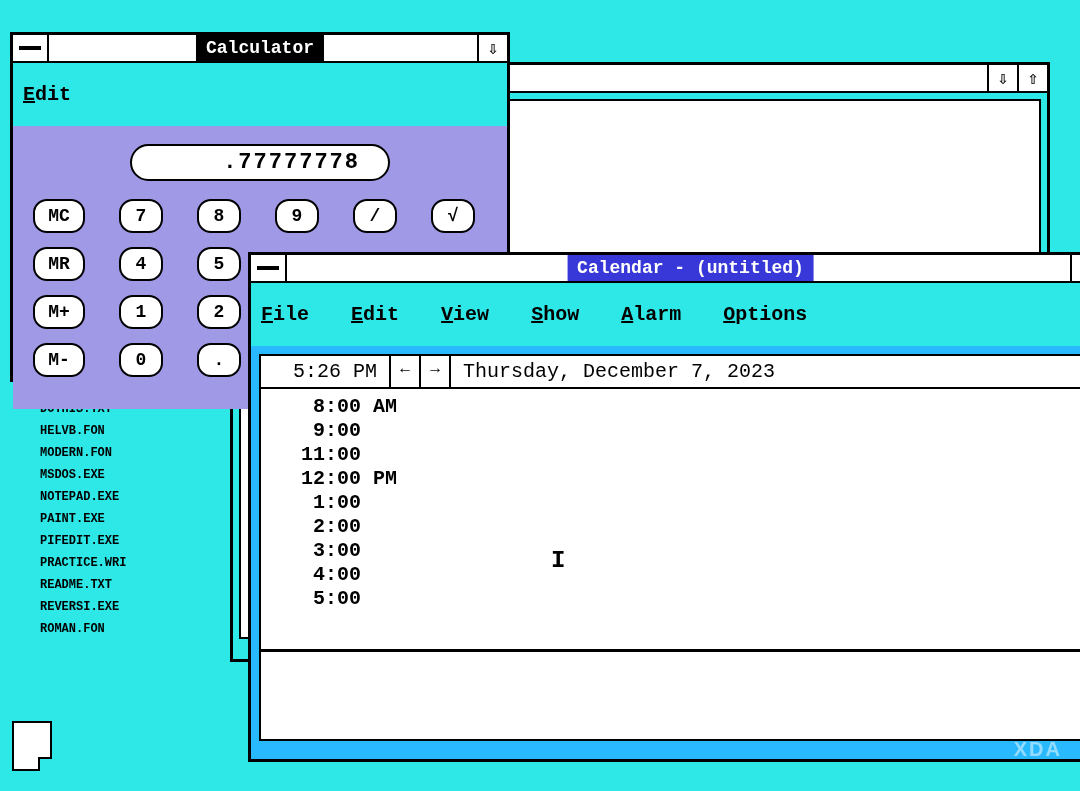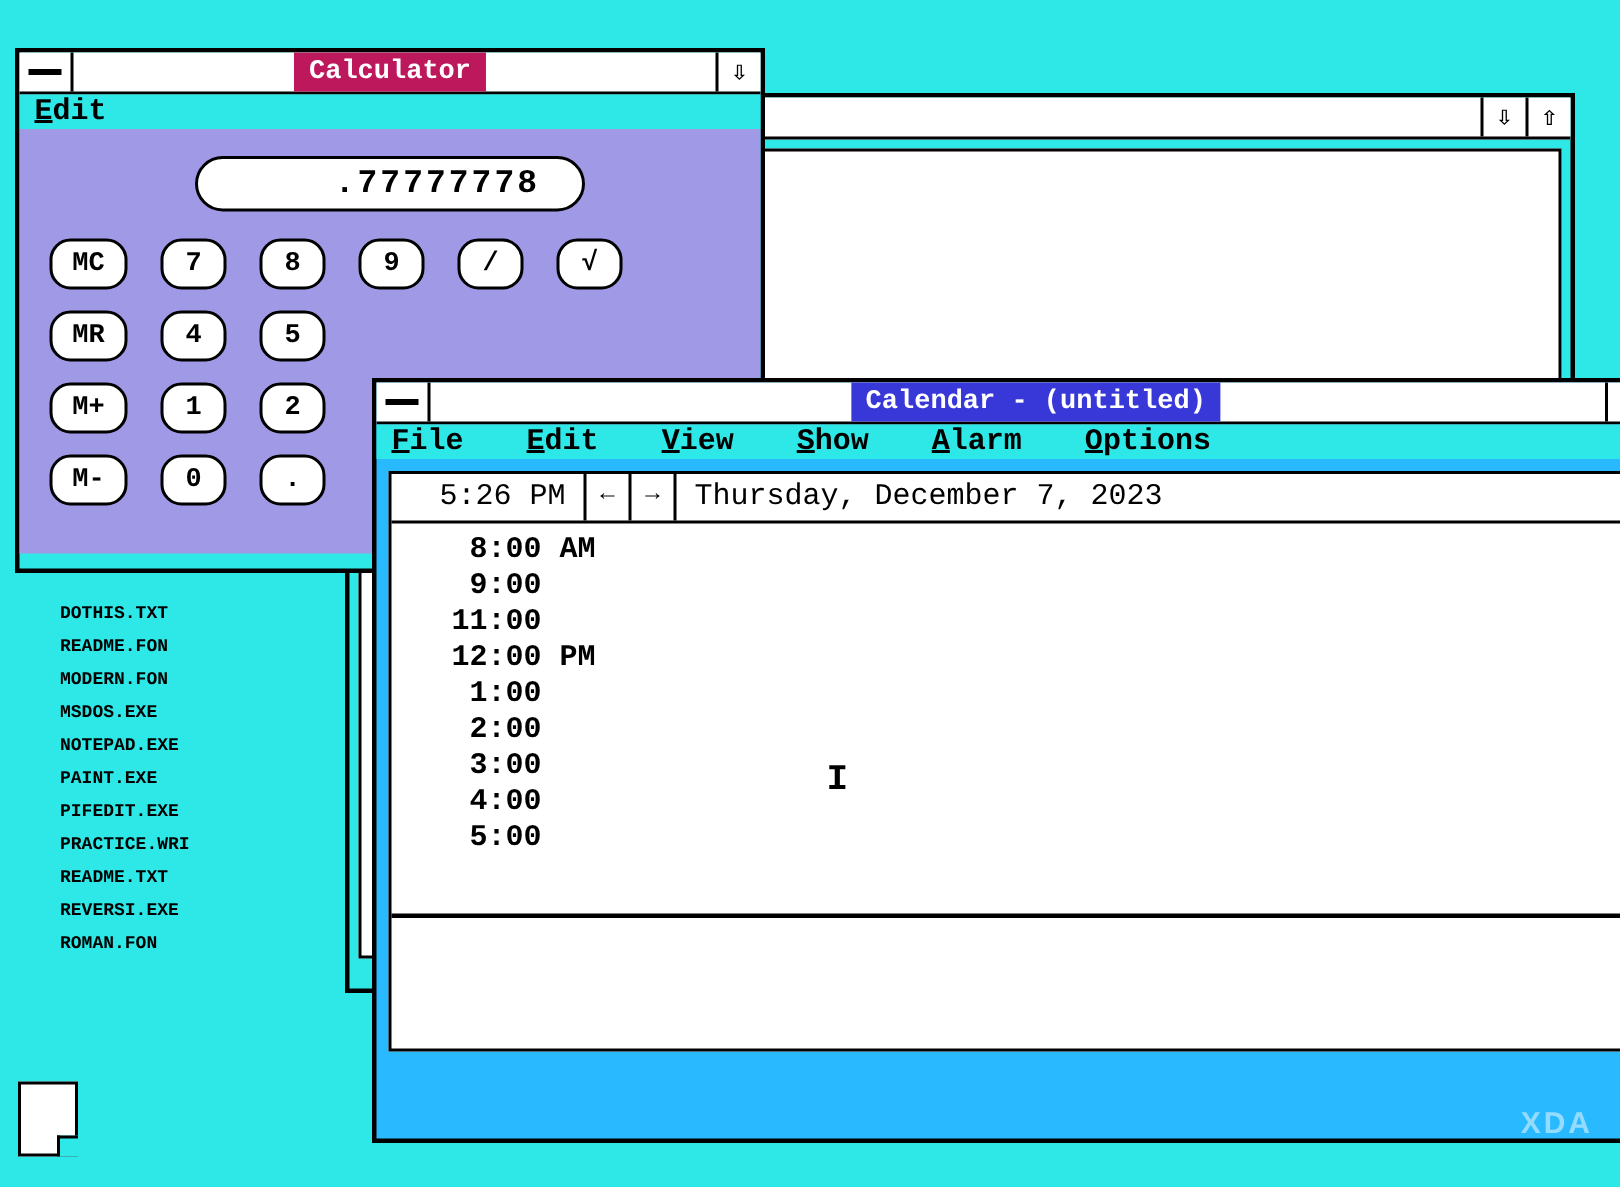--- a/index.html
+++ b/index.html
@@ -1,31 +1,31 @@
 <!DOCTYPE html>
 <html><head>
 <meta charset="utf-8">
 <style>
 html,body{margin:0;padding:0;width:1080px;height:791px;background:#2ee7e7;font-family:"Courier New",monospace;overflow:hidden}
 *{box-sizing:border-box}
 .win{position:absolute;background:#2ee7e7;border:3px solid #000}
 .titlebar{display:flex;height:28px;background:#fff;border-bottom:2px solid #000}
 .sysmenu{width:36px;border-right:2px solid #000;display:flex;align-items:center;justify-content:center}
 .sysmenu div{width:22px;height:4px;background:#000}
-.title{background:#be185d;color:#fff;padding:2px 10px;font-weight:bold;font-size:18px;display:flex;align-items:center;white-space:nowrap}
+.title{background:#000000;color:#fff;padding:2px 10px;font-weight:bold;font-size:18px;display:flex;align-items:center;white-space:nowrap}
 .spacer{flex:1}
 .tbtn{width:30px;border-left:2px solid #000;display:flex;align-items:center;justify-content:center;font-size:18px;font-weight:bold}
-.menubar{background:#2ee7e7;padding:0 10px;font-size:20px;font-weight:bold}
+.menubar{background:#2ee7e7;padding:20px 10px;font-size:20px;font-weight:bold}
 .menubar span{margin-right:30px;cursor:pointer}
 .menubar span u{text-decoration:underline}
 
 #calc{left:10px;top:32px;width:500px;height:350px}
 #calc .body{background:#a09ae6;padding:18px 12px}
 .display{background:#fff;border:2px solid #000;border-radius:24px;width:260px;margin:0 auto 18px;padding:4px 28px;text-align:right;font-size:22px;font-weight:bold;letter-spacing:2px}
-.krow{display:flex;gap:22px;margin-bottom:14px;padding-left:8px}
+.krow{display:flex;gap:34px;margin-bottom:14px;padding-left:8px}
 .key{background:#fff;border:2px solid #000;border-radius:14px;width:44px;height:34px;display:flex;align-items:center;justify-content:center;font-size:18px;font-weight:bold}
 .keym{width:52px}
 
 #exec{left:230px;top:62px;width:820px;height:600px}
 #exec .content{background:#fff;margin:6px;border:2px solid #000;padding:8px;font-size:20px;font-weight:bold;height:540px}
 .files{position:absolute;left:40px;top:398px;font-size:12px;font-weight:bold;line-height:22px}
 
 #cal{left:248px;top:252px;width:885px;height:510px;background:#29b9ff}
 #cal .titlebar{background:#fff}
 #cal .title{background:#3838d8}
@@ -57,21 +57,21 @@
     <div class="tbtn">⇩</div>
     <div class="tbtn">⇧</div>
   </div>
   <div class="content">
     <span>S</span>
   </div>
 </div>
 
 <div class="files" id="files">
     <div>DOTHIS.TXT</div>
-    <div>README.FON</div>
+    <div>HELVB.FON</div>
     <div>MODERN.FON</div>
     <div>MSDOS.EXE</div>
     <div>NOTEPAD.EXE</div>
     <div>PAINT.EXE</div>
     <div>PIFEDIT.EXE</div>
     <div>PRACTICE.WRI</div>
     <div>README.TXT</div>
     <div>REVERSI.EXE</div>
     <div>ROMAN.FON</div>
   </div>

